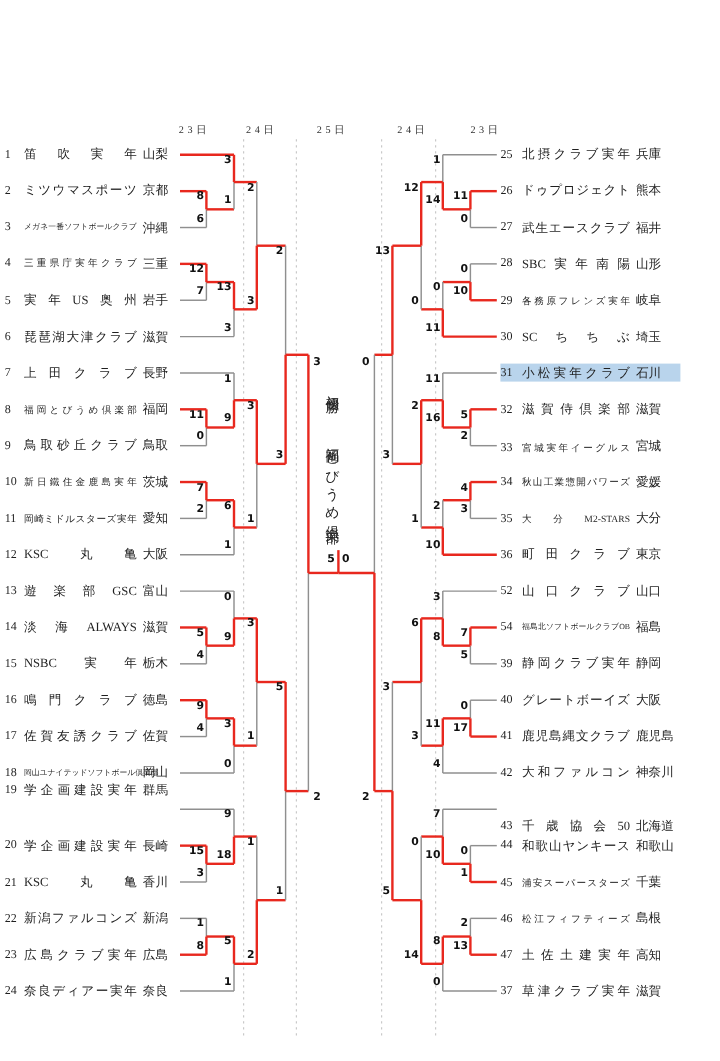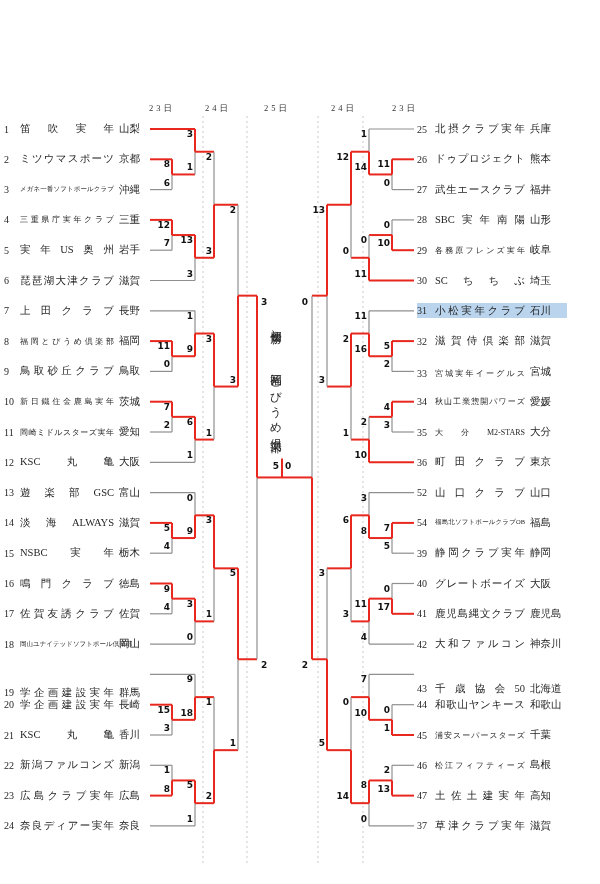--- a/index.html
+++ b/index.html
@@ -319,21 +319,21 @@
         <div class="team team-left" style="top: 606.3px;">
           <span class="tnum">17</span>
           <span class="tname s1">佐賀友誘クラブ</span>
           <span class="tpref">佐賀</span>
         </div>
         <div class="team team-left" style="top: 636.6px;">
           <span class="tnum">18</span>
           <span class="tname s3">岡山ユナイテッドソフトボール倶楽部</span>
           <span class="tpref">岡山</span>
         </div>
-        <div class="team team-left" style="top: 685px;">
+        <div class="team team-left" style="top: 651px;">
           <span class="tnum">19</span>
           <span class="tname s1">学企画建設実年</span>
           <span class="tpref">群馬</span>
         </div>
         <div class="team team-left" style="top: 697.2px;">
           <span class="tnum">20</span>
           <span class="tname s1">学企画建設実年</span>
           <span class="tpref">長崎</span>
         </div>
         <div class="team team-left" style="top: 727.5px;">

